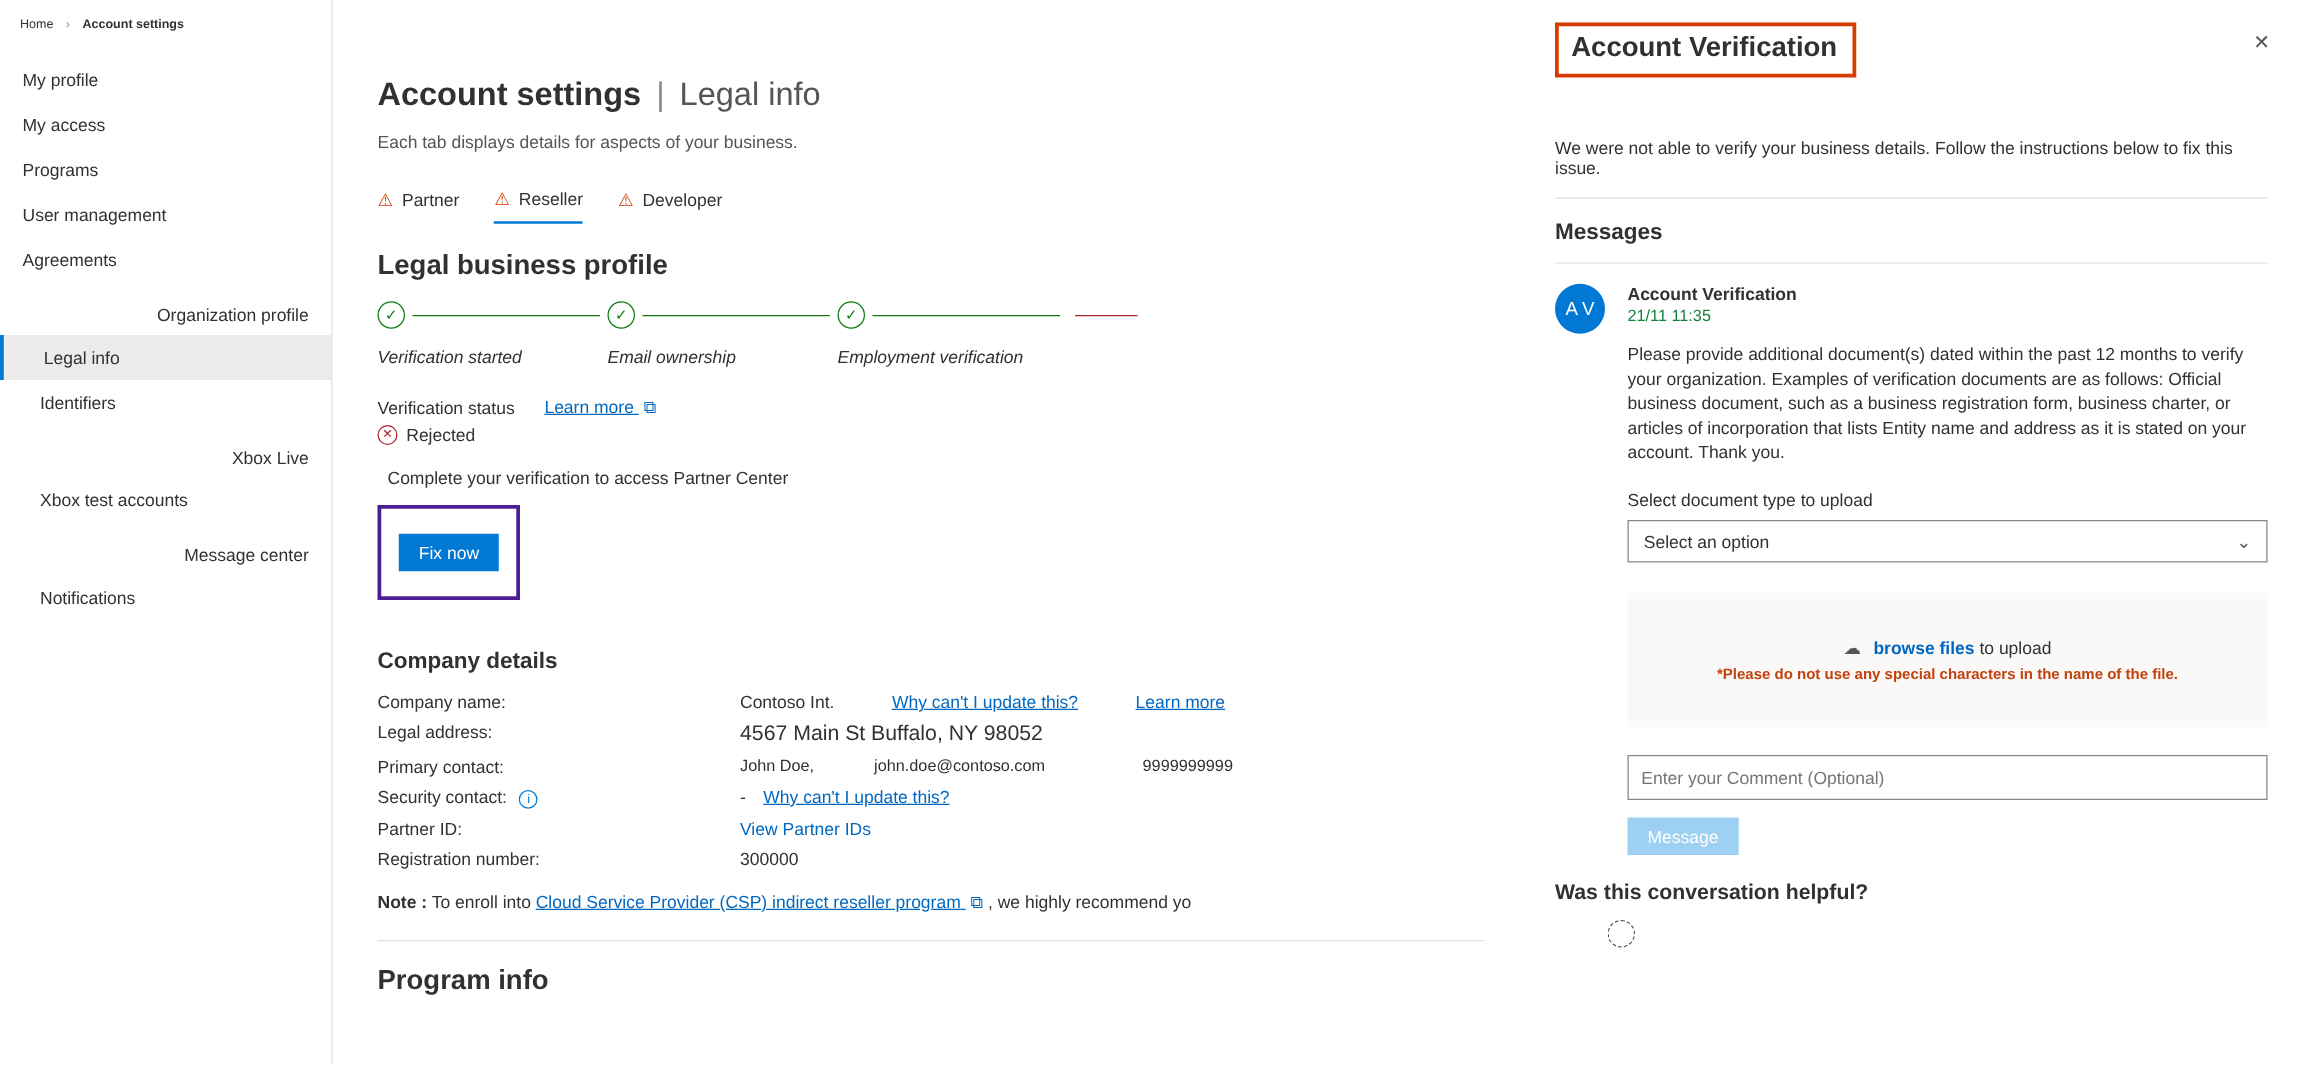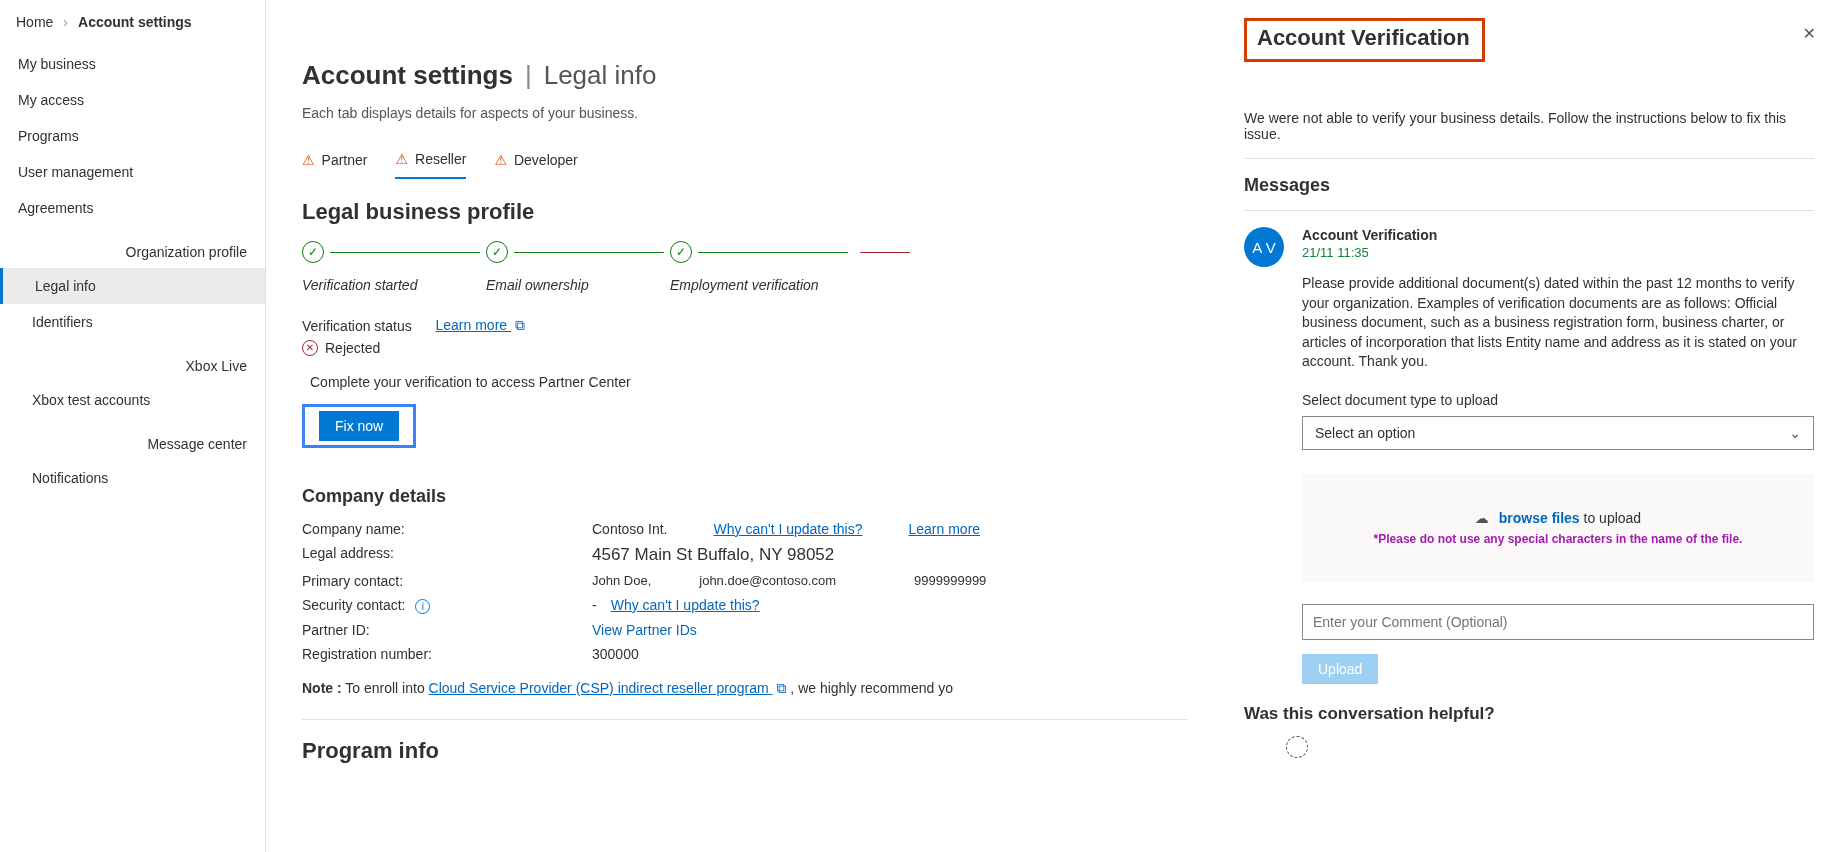--- a/index.html
+++ b/index.html
@@ -1,21 +1,21 @@
 <!DOCTYPE html>
 <html><head>
 <meta charset="utf-8">
 <style>
 * { margin: 0; padding: 0; box-sizing: border-box; font-family: "Segoe UI", Tahoma, Geneva, Verdana, sans-serif; }
 body { font-size: 14px; color: #323130; background: #fff; overflow: hidden; }
 
 .app { display: flex; height: 852px; width: 1840px; position: relative; }
 
 
-.breadcrumb { position: absolute; top: 14px; left: 16px; font-size: 14px; display: flex; align-items: center; gap: 10px; }
+.breadcrumb { position: absolute; top: 14px; left: 16px; font-size: 10px; display: flex; align-items: center; gap: 10px; }
 .breadcrumb .sep { color: #999; }
 .breadcrumb .home { color: #323130; }
 .breadcrumb .current { font-weight: 600; }
 
 
 .sidebar { flex: 0 0 266px; border-right: 1px solid #e1e1e1; padding-top: 46px; overflow-y: auto; }
 .side-item { padding: 10px 18px; cursor: pointer; font-size: 14px; }
 .side-header { font-weight: 400; padding: 10px 18px 8px 16px; font-size: 14px; margin-top: 8px; text-align: right; }
 .side-sub { padding-left: 32px; }
 .side-item.active { background: #edebe9; border-left: 3px solid #0078d4; font-weight: 400; }
@@ -46,21 +46,21 @@
 .status-line { display: flex; align-items: center; gap: 8px; margin-bottom: 6px; }
 .status-label { font-size: 14px; }
 .link { color: #0067c0; text-decoration: underline; cursor: pointer; }
 .ext { display: inline-block; margin-left: 4px; color: #0067c0; }
 
 .rejected { display: flex; align-items: center; gap: 7px; color: #323130; margin-bottom: 18px; }
 .rej-icon { width: 16px; height: 16px; border: 1.5px solid #a4262c; border-radius: 50%; display: flex; align-items: center; justify-content: center; color: #a4262c; font-size: 10px; line-height: 1; }
 
 .complete-text { margin-left: 8px; margin-bottom: 14px; }
 
-.fix-box { border: 3px solid #3b82f6; display: inline-block; padding: 4px 14px; margin-bottom: 28px; }
+.fix-box { border: 3px solid #4c1d95; display: inline-block; padding: 20px 14px; margin-bottom: 28px; }
 .btn-primary { background: #0078d4; color: #fff; border: none; padding: 7px 16px; cursor: pointer; font-size: 14px; }
 .btn-primary[disabled] { background: #9dd0f2; cursor: default; }
 
 .company { margin-top: 10px; }
 .company h3 { font-size: 18px; font-weight: 600; margin-bottom: 14px; }
 .crow { display: flex; align-items: flex-start; gap: 20px; margin-bottom: 8px; font-size: 14px; }
 .crow .lbl { width: 270px; }
 .crow .val { flex: 1; }
 .info-icon { width: 15px; height: 15px; border: 1px solid #0078d4; border-radius: 50%; display: inline-flex; align-items: center; justify-content: center; color: #0078d4; font-size: 10px; margin-left: 6px; }
 
@@ -84,40 +84,40 @@
 .msg-body .time { color: #15803d; font-size: 13px; margin-bottom: 14px; }
 .msg-body .text { line-height: 1.4; margin-bottom: 20px; }
 
 .field-label { font-weight: 400; margin-bottom: 8px; font-size: 14px; }
 .select { border: 1px solid #8a8886; padding: 8px 12px; display: flex; justify-content: space-between; align-items: center; cursor: pointer; margin-bottom: 24px; }
 .select .chev { color: #555; }
 
 .dropzone { background: #faf9f8; padding: 36px 10px; text-align: center; margin-bottom: 22px; }
 .dropzone .cloud { color: #555; margin-right: 6px; }
 .dropzone .browse { color: #0067c0; font-weight: 600; text-decoration: none; cursor: pointer; }
-.dropzone .warn-text { color: #a21caf; font-size: 12px; margin-top: 6px; font-weight: 600; }
+.dropzone .warn-text { color: #c2410c; font-size: 12px; margin-top: 6px; font-weight: 600; }
 
 .comment-input { width: 100%; border: 1px solid #8a8886; padding: 9px 10px; font-size: 14px; margin-bottom: 14px; }
 .helpful { margin-top: 18px; }
 .helpful h4 { font-size: 17px; font-weight: 600; margin-bottom: 12px; }
 .smiley { width: 22px; height: 22px; border: 1.5px dashed #555; border-radius: 50%; margin-left: 42px; }
 </style>
 </head>
 <body>
 
 <div class="app">
 
   <div class="breadcrumb">
     <span class="home">Home</span>
     <span class="sep">›</span>
     <span class="current">Account settings</span>
   </div>
 
   <div class="sidebar">
-    <div class="side-item">My business</div>
+    <div class="side-item">My profile</div>
     <div class="side-item">My access</div>
     <div class="side-item">Programs</div>
     <div class="side-item">User management</div>
     <div class="side-item">Agreements</div>
 
     <div class="side-header">Organization profile</div>
     <div class="side-item side-sub active">Legal info</div>
     <div class="side-item side-sub">Identifiers</div>
 
     <div class="side-header">Xbox Live</div>
@@ -278,21 +278,21 @@
 
         <div class="dropzone">
           <div>
             <span class="cloud">☁</span>
             <span class="browse">browse files</span><span> to upload</span>
           </div>
           <div class="warn-text">*Please do not use any special characters in the name of the file.</div>
         </div>
 
         <input class="comment-input" placeholder="Enter your Comment (Optional)" style="">
-        <button class="btn-primary" disabled="">Upload</button>
+        <button class="btn-primary" disabled="">Message</button>
       </div>
     </div>
 
     <div class="helpful">
       <h4>Was this conversation helpful?</h4>
       <div class="smiley"></div>
     </div>
   </div>
 
 </div>

